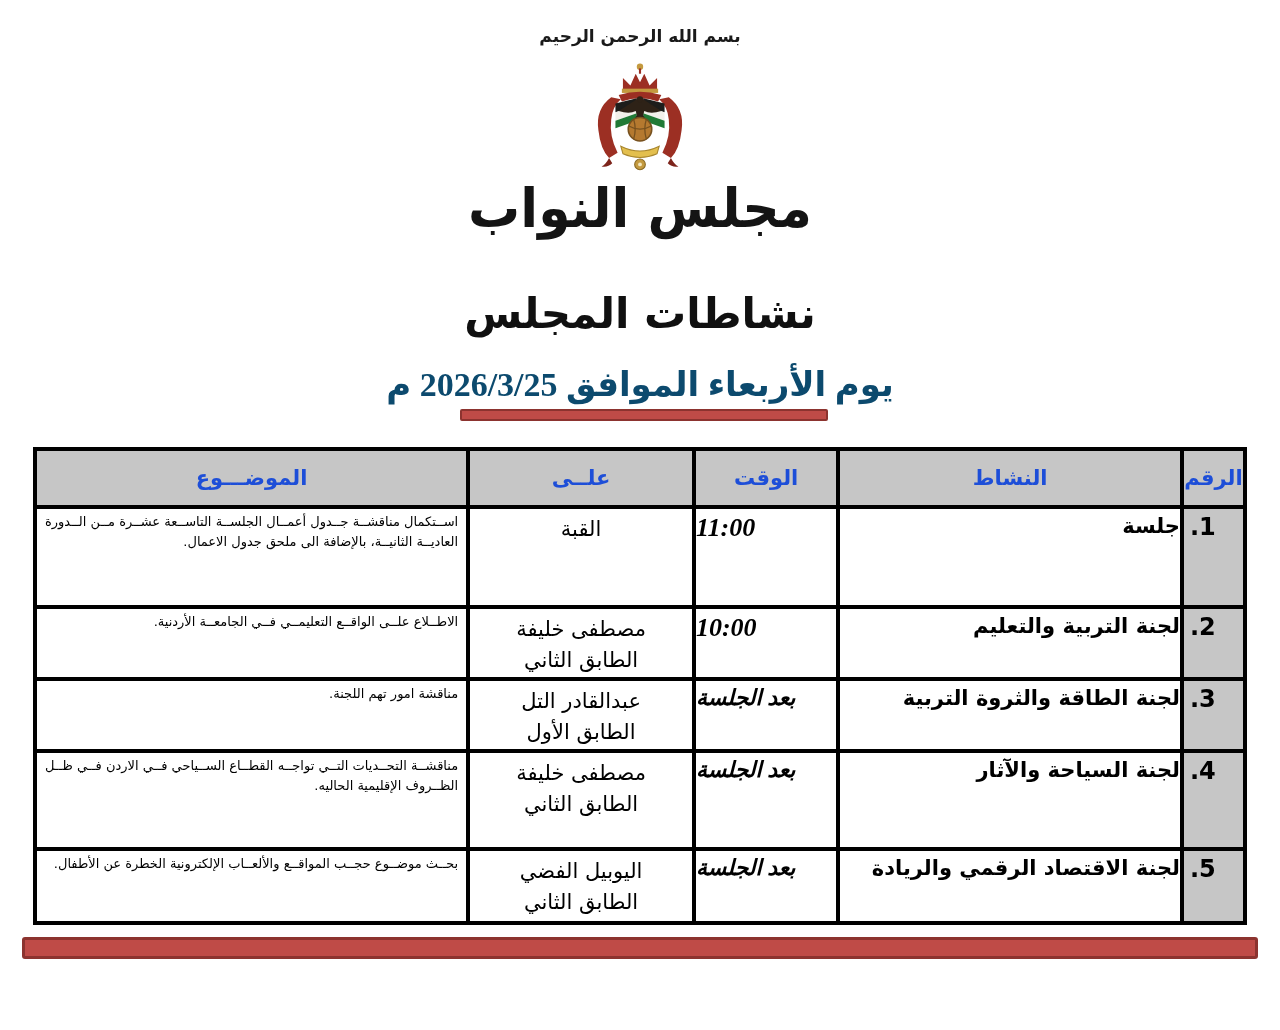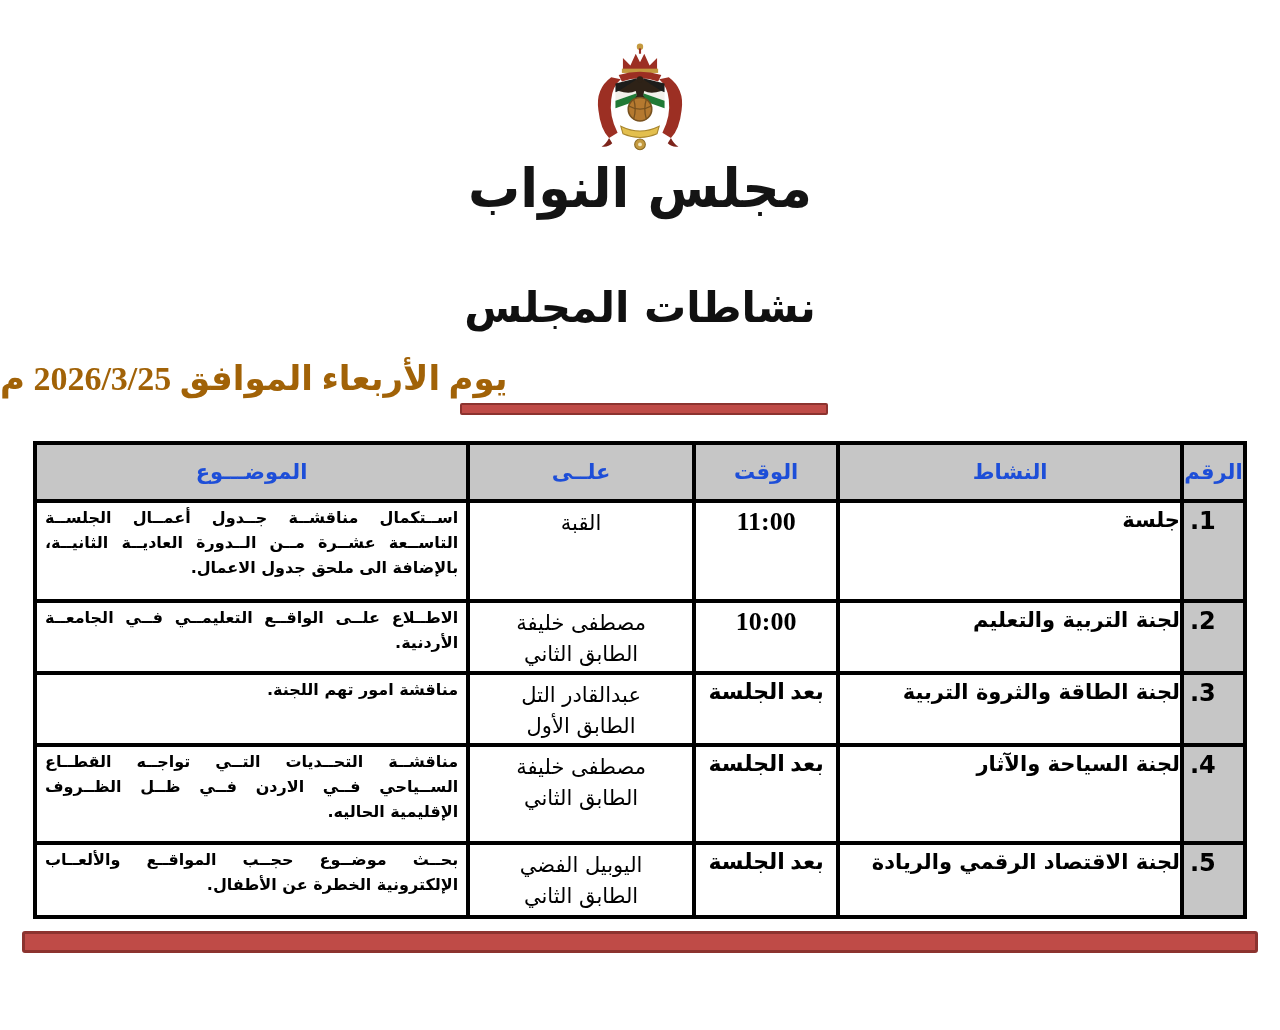--- a/index.html
+++ b/index.html
@@ -13,24 +13,24 @@
     font-size:17px; font-weight:bold; color:#1a1a1a; text-align:center;
   }
   .crest-wrap { margin-top:16px; text-align:center; }
   .crest-wrap svg { display:inline-block; }
   .org-name {
     text-align:center; font-size:52px; font-weight:bold; color:#141414;
     font-family:"DejaVu Sans", sans-serif; line-height:1.1; margin-top:2px;
     transform:scaleY(1.05);
   }
   .main-title {
-    margin-top:66px; text-align:center; font-size:42px; font-weight:bold; color:#101010;
+    margin-top:52px; text-align:center; font-size:42px; font-weight:bold; color:#101010;
   }
   .date-line {
-    margin-top:26px; text-align:left; font-size:34px; font-weight:bold; color:#a16207;
+    margin-top:26px; text-align:center; font-size:34px; font-weight:bold; color:#0c4a6e;
     font-family:"Liberation Serif","DejaVu Sans",serif;
   }
   .date-underline {
     width:368px; height:12px; margin:5px auto 0; margin-left:auto;
     background:#bf4b47; border:2px solid #8c332f; border-radius:2px;
     position:relative; right:-4px;
   }
   table.schedule {
     border-collapse:collapse; table-layout:fixed; width:1214px;
     margin:26px auto 0;
@@ -44,47 +44,48 @@
   }
   td.c-number {
     background:#c6c6c6; vertical-align:top; text-align:left; direction:ltr;
     font-size:24px; font-weight:bold; padding:4px 6px;
   }
   td.c-activity {
     vertical-align:top; text-align:right; font-size:21px; font-weight:bold;
     padding-top:5px;
   }
   td.c-time {
-    vertical-align:top; text-align:center; font-size:22px; font-weight:bold;
-    padding-top:4px; font-family:"Liberation Serif","DejaVu Sans",serif;
+    vertical-align:top; text-align:left; font-size:22px; font-weight:bold;
+    padding-top:4px; font-family:"Liberation Serif","DejaVu Sans",serif;font-style:italic;
   }
   td.c-time.digits { font-size:26px; }
   td.c-hall {
     vertical-align:top; text-align:center; font-size:21px; font-weight:normal;
     white-space:pre-line; padding-top:5px; line-height:1.45;
   }
   td.c-subject {
     vertical-align:top; text-align:justify; text-align-last:auto;
-    font-size:16px; font-weight:bold; padding:3px 8px 3px 8px; line-height:1.55;
+    font-size:13px; font-weight:normal; padding:3px 8px 3px 8px; line-height:1.55;
   }
   tr.r1 td { height:100px; }
   tr.r2 td { height:72px; }
   tr.r3 td { height:72px; }
   tr.r4 td { height:98px; }
   tr.r5 td { height:74px;margin-top:36px; }
   .bottom-bar {
     width:1236px; height:22px; margin:12px auto 0;
     background:#bf4b47; border:3px solid #8c332f; border-radius:3px;
   }
 </style>
 </head>
 <body>
 
 <div class="page">
 
+  <div class="bismillah">بسم الله الرحمن الرحيم</div>
 
   <div class="crest-wrap">
     <svg width="128" height="112" viewBox="0 0 120 105" aria-hidden="true">
 
       <g>
         <circle cx="60" cy="4.5" r="3" fill="#c49a3f"></circle>
         <rect x="59" y="6" width="2" height="5" fill="#9c2f23"></rect>
         <path d="M44 26 L44 15 L51 22 L56 11 L60 19 L64 11 L69 22 L76 15 L76 26 Z" fill="#9c2f23"></path>
         <rect x="43" y="25" width="34" height="4" fill="#c49a3f"></rect>
       </g>

